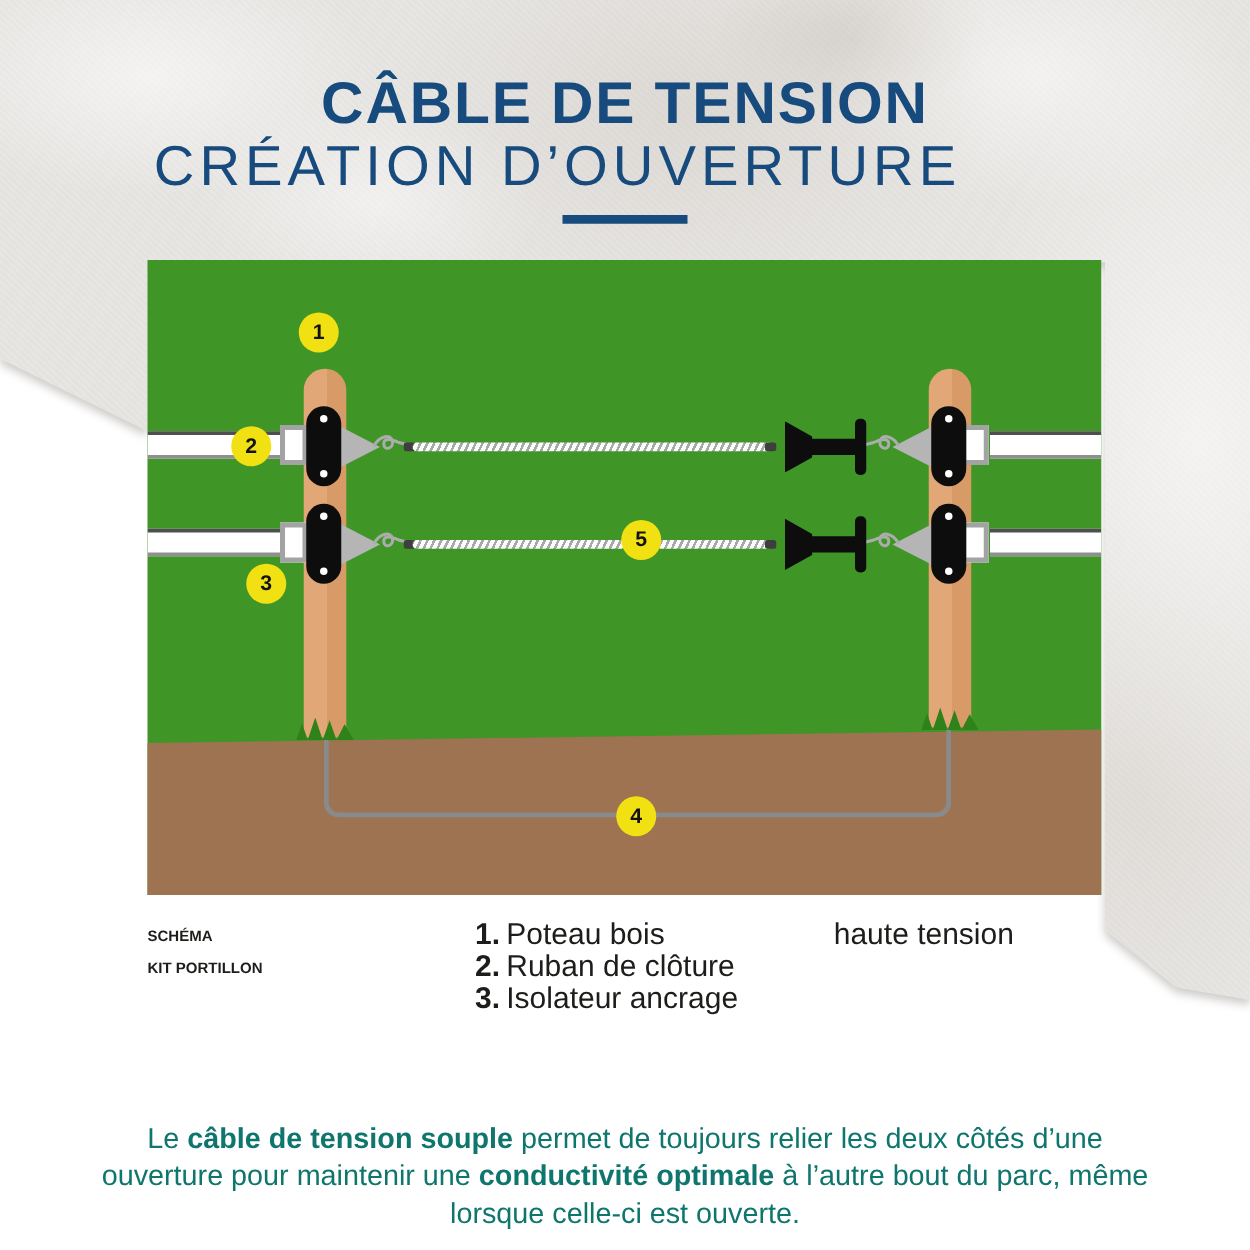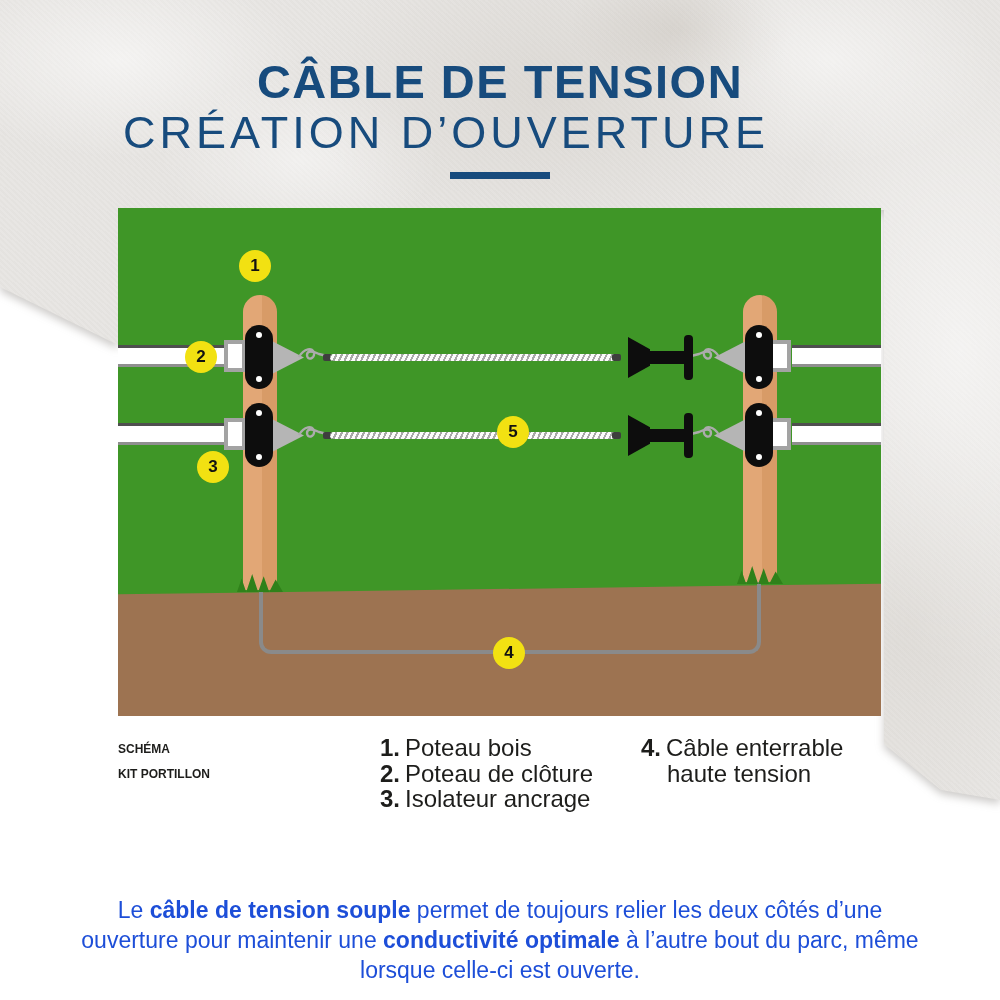--- a/index.html
+++ b/index.html
@@ -62,21 +62,21 @@
   .badge{position:absolute;width:32px;height:32px;border-radius:50%;background:#F2E112;color:#121212;
          display:flex;align-items:center;justify-content:center;font-size:17px;font-weight:700;}
   
   .legend-heading{position:absolute;left:118px;top:737px;font-size:12px;line-height:25px;font-weight:700;color:#1D1D1B;}
   .legend-col{position:absolute;top:735px;font-size:24px;line-height:25.5px;color:#1D1D1B;}
   .col-a{left:380px;} .col-b{left:641px;}
   .legend-col .num{font-weight:700;margin-right:5px;}
   .legend-col .cont{padding-left:26px;}
   
   .caption{position:absolute;left:80px;top:872px;width:840px;text-align:center;
-           font-size:23px;line-height:30px;color:#1d4ed8;}
+           font-size:23px;line-height:30px;color:#0f766e;}
   .caption b{font-weight:700;}
 </style>
 </head>
 <body>
 
 <div class="texture-wrap">
   <div class="texture"></div>
 </div>
 
 <h1 class="title">CÂBLE DE TENSION</h1>
@@ -145,21 +145,20 @@
   <div class="badge" style="left:375px;top:429px;">4</div>
   <div class="badge" style="left:379px;top:208px;">5</div>
 </div>
 
 <div class="legend-heading">
   <div>SCHÉMA</div>
   <div>KIT PORTILLON</div>
 </div>
 <div class="legend-col col-a">
   <div class="li"><span class="num">1.</span><span>Poteau bois</span></div>
-  <div class="li"><span class="num">2.</span><span>Poteau de clôture</span></div>
+  <div class="li"><span class="num">2.</span><span>Ruban de clôture</span></div>
   <div class="li"><span class="num">3.</span><span>Isolateur ancrage</span></div>
 </div>
 <div class="legend-col col-b">
-  <div class="li"><span class="num">4.</span><span>Câble enterrable</span></div>
   <div class="li cont">haute tension</div>
 </div>
 
 <p class="caption"><span>Le </span><b>câble de tension souple</b><span> permet de toujours relier les deux côtés d’une ouverture pour maintenir une </span><b>conductivité optimale</b><span> à l’autre bout du parc, même lorsque celle-ci est ouverte.</span></p>
 
 </body></html>

